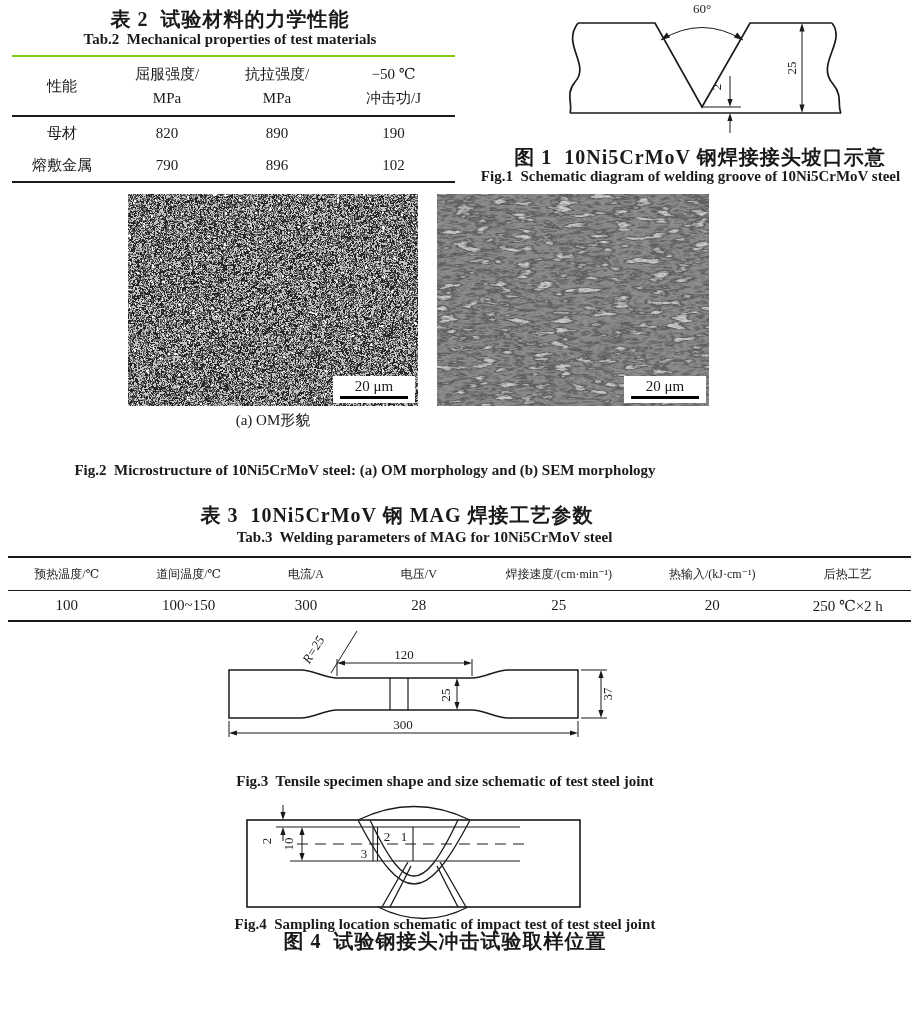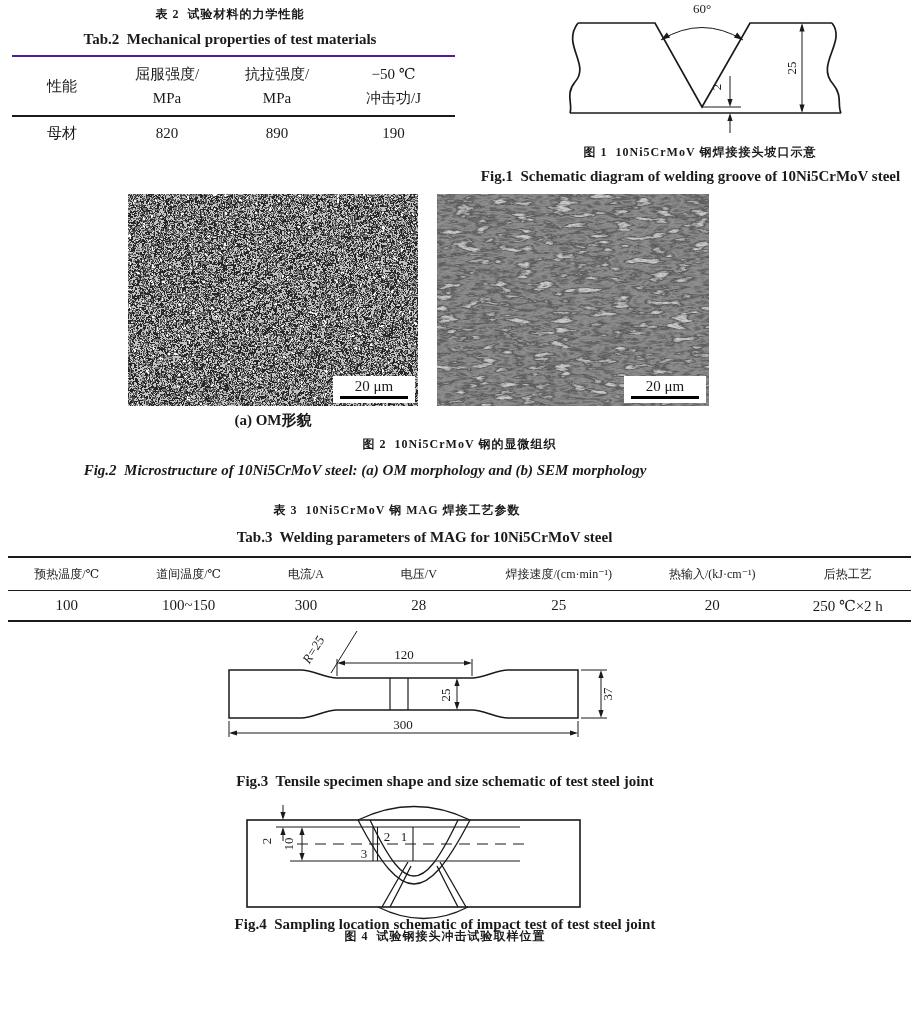--- a/index.html
+++ b/index.html
@@ -1,27 +1,27 @@
 <!DOCTYPE html>
 <html><head>
 <meta charset="utf-8">
 <style>
   html,body{margin:0;padding:0;background:#ffffff;}
   body{font-family:"Liberation Serif","DejaVu Serif",serif;color:#1a1a1a;}
   .page{position:relative;width:919px;height:1014px;background:#ffffff;overflow:hidden;}
   .abs{position:absolute;}
   .center{text-align:center;}
-  .cap-cn{font-weight:bold;font-size:12px;letter-spacing:1px;white-space:pre;}
+  .cap-cn{font-weight:bold;font-size:20px;letter-spacing:1px;white-space:pre;}
   .cap-en{font-weight:bold;font-size:15px;white-space:pre;}
-  .panel-label{font-weight:bold;font-size:15px;white-space:pre;}
+  .panel-label{font-weight:normal;font-size:15px;white-space:pre;}
 
   
   table{border-collapse:collapse;table-layout:fixed;}
   td{text-align:center;font-size:15px;padding:0;}
-  .t2 thead tr{border-top:2px solid #4c1d95;border-bottom:2px solid #1a1a1a;}
+  .t2 thead tr{border-top:2px solid #84cc16;border-bottom:2px solid #1a1a1a;}
   .t2 tbody tr.last{border-bottom:2px solid #1a1a1a;}
   .t2 tbody td{height:32px;text-align:center;}
   .t2 .h2l{line-height:24px;padding:5px 0;}
   .t3 thead tr{border-top:2px solid #1a1a1a;border-bottom:1px solid #1a1a1a;}
   .t3 tbody tr{border-bottom:2px solid #1a1a1a;}
   .t3 thead td{height:32px;font-size:12px;}
   .t3 tbody td{height:29px;}
 
   
   .micro{position:absolute;overflow:hidden;background:#bef264;text-align:right;}
@@ -73,20 +73,26 @@
             </div>
         </td>
       </tr>
     </thead>
     <tbody>
       <tr>
         <td>母材</td>
         <td>820</td>
         <td>890</td>
         <td>190</td>
+      </tr>
+      <tr class="last">
+        <td>熔敷金属</td>
+        <td>790</td>
+        <td>896</td>
+        <td>102</td>
       </tr>
     </tbody>
   </table>
 
   <svg class="lineart abs" style="left:545px;top:0px;" width="374" height="140" viewBox="0 0 374 140">
     <path d="M33,23 L110,23 L157,107 L205,23 L287,23" stroke-width="1.7"></path>
     <path d="M25,113 L296,113" stroke-width="1.7"></path>
     <path d="M33,23 C16,45 46,64 30,82 C20,94 28,104 25,113" stroke-width="1.7"></path>
     <path d="M287,23 C302,42 270,64 288,84 C298,96 292,105 296,113" stroke-width="1.7"></path>
     <path d="M157,107 L196,107" stroke-width="1"></path>
@@ -146,22 +152,21 @@
         </filter>
       </defs>
       <rect x="0" y="0" width="272" height="212" fill="#444" filter="url(#fsem)"></rect>
     </svg>
     <div class="scalebar">
       <div class="txt">20 μm</div>
       <div class="bar"></div>
     </div>
   </div>
   <div class="abs center panel-label" style="left:128px;top:411px;width:290px;">(a) OM形貌</div>
-  <div class="abs center cap-cn" style="left:0px;top:436px;width:919px;">图 2  10Ni5CrMoV 钢的显微组织</div>
-  <div class="abs center cap-en" style="left:0px;top:462px;width:730px;font-style:italic;">Fig.2  Microstructure of 10Ni5CrMoV steel: (a) OM morphology and (b) SEM morphology</div>
+  <div class="abs center cap-en" style="left:0px;top:462px;width:730px;">Fig.2  Microstructure of 10Ni5CrMoV steel: (a) OM morphology and (b) SEM morphology</div>
 
   <div class="abs center cap-cn" style="left:0px;top:502px;width:794px;">表 3  10Ni5CrMoV 钢 MAG 焊接工艺参数</div>
   <div class="abs center cap-en" style="left:0px;top:529px;width:849px;">Tab.3  Welding parameters of MAG for 10Ni5CrMoV steel</div>
   <table class="t3 abs" style="left:8px;top:556px;width:903px;">
     <colgroup>
         <col style="width:13%">
         <col style="width:14%">
         <col style="width:12%">
         <col style="width:13%">
         <col style="width:18%">

